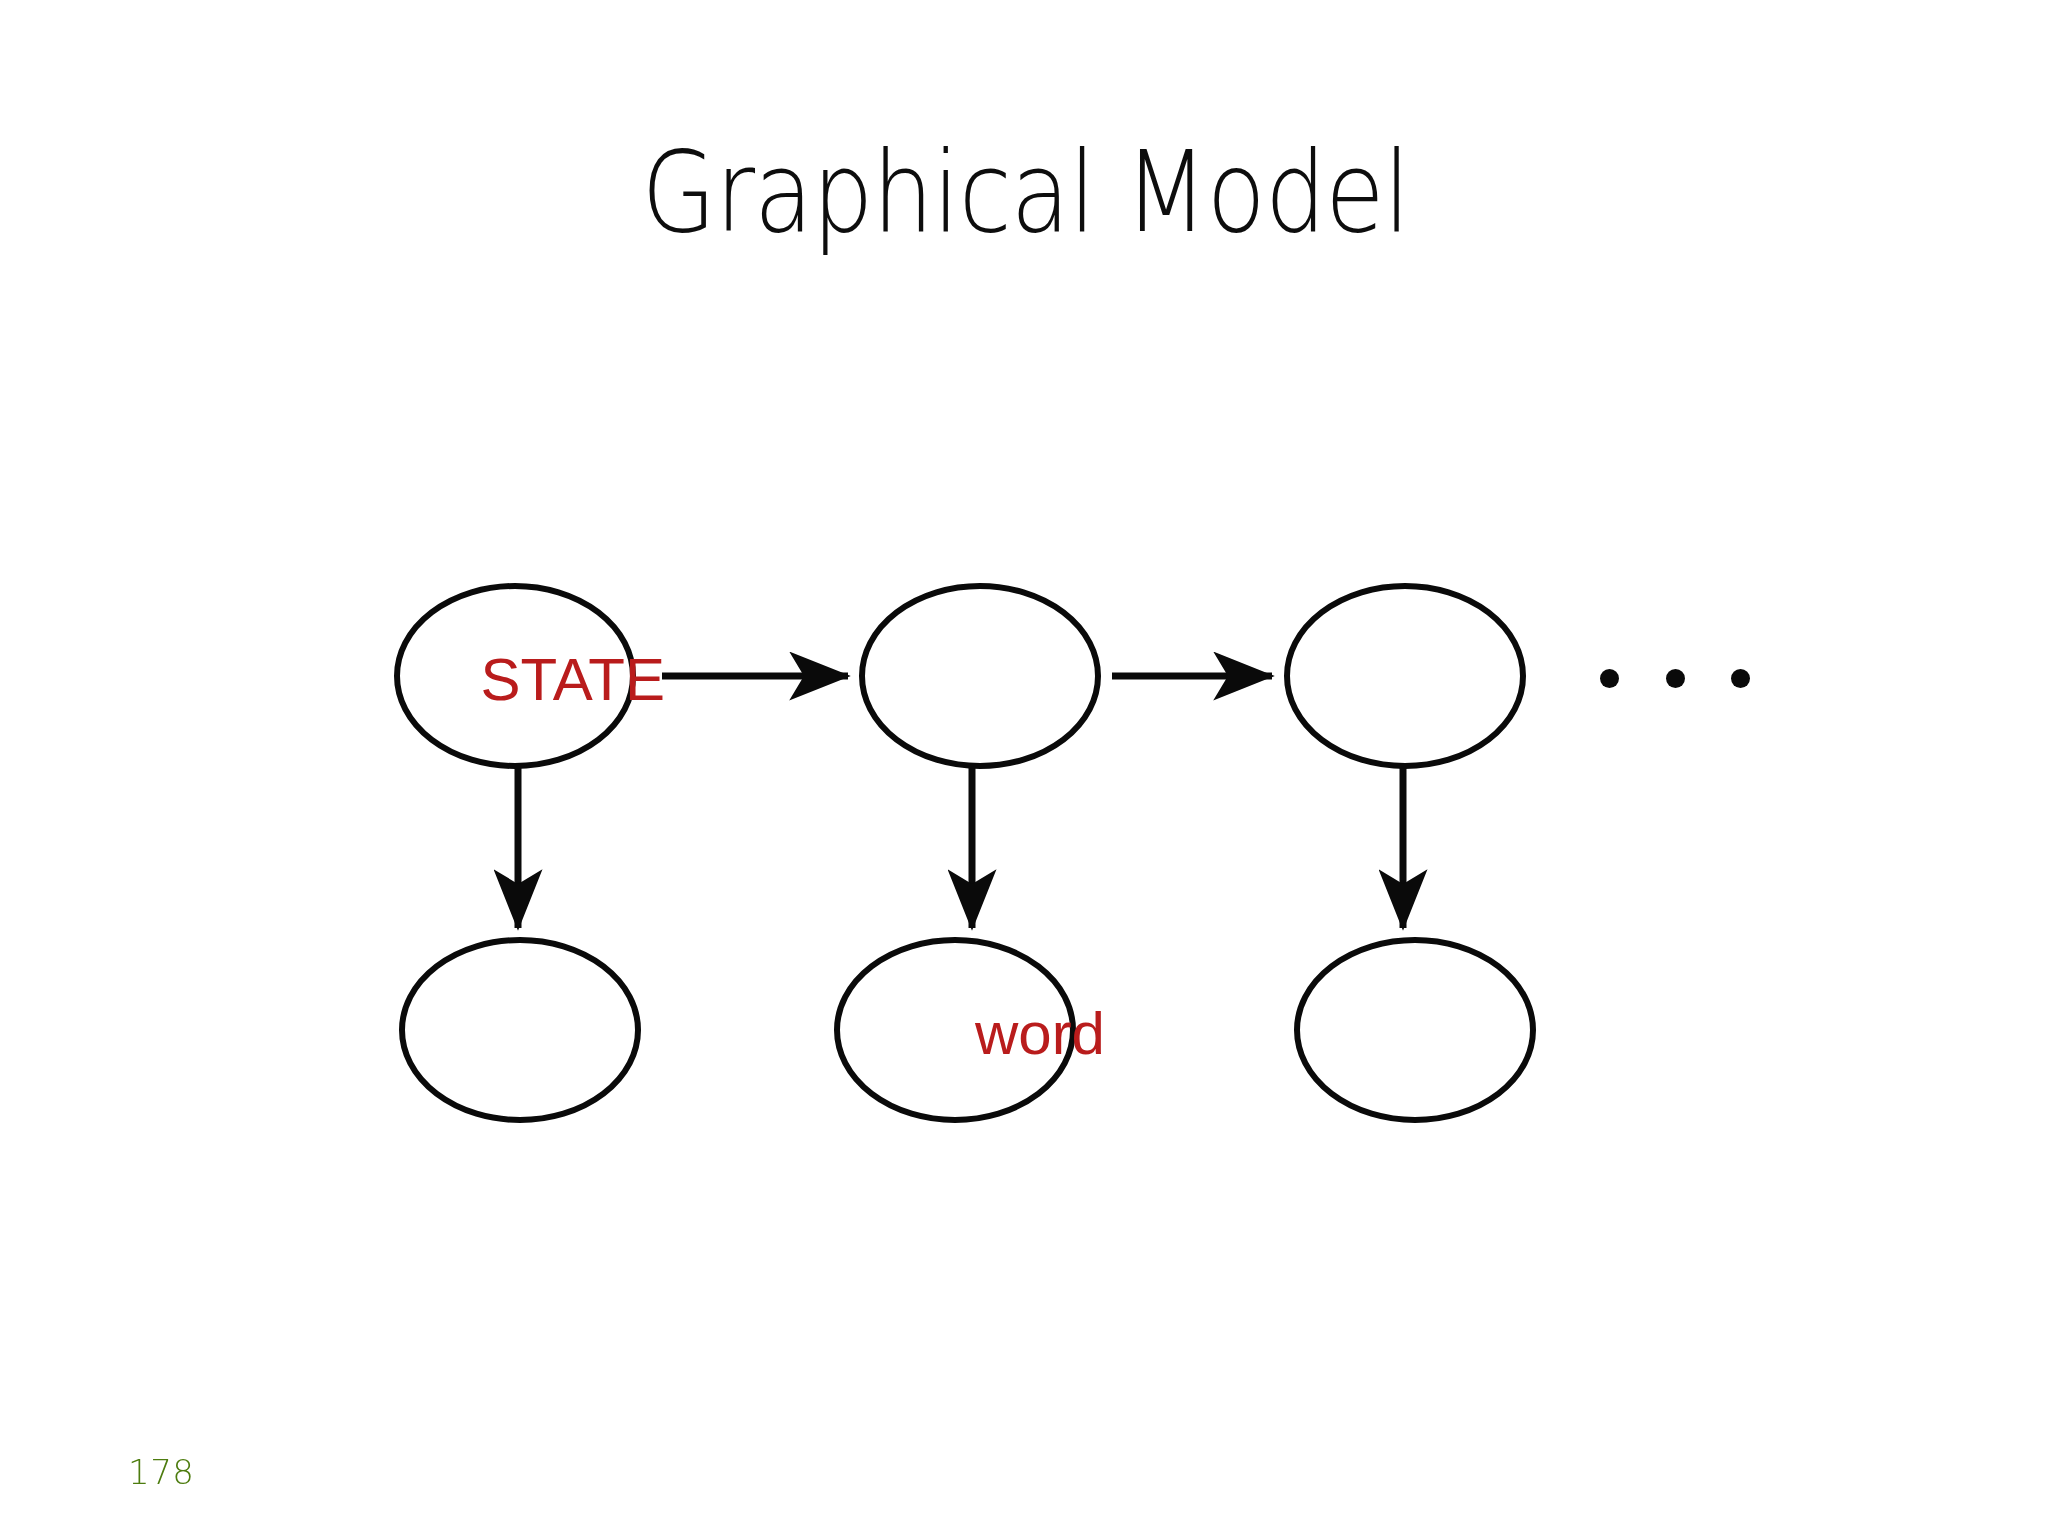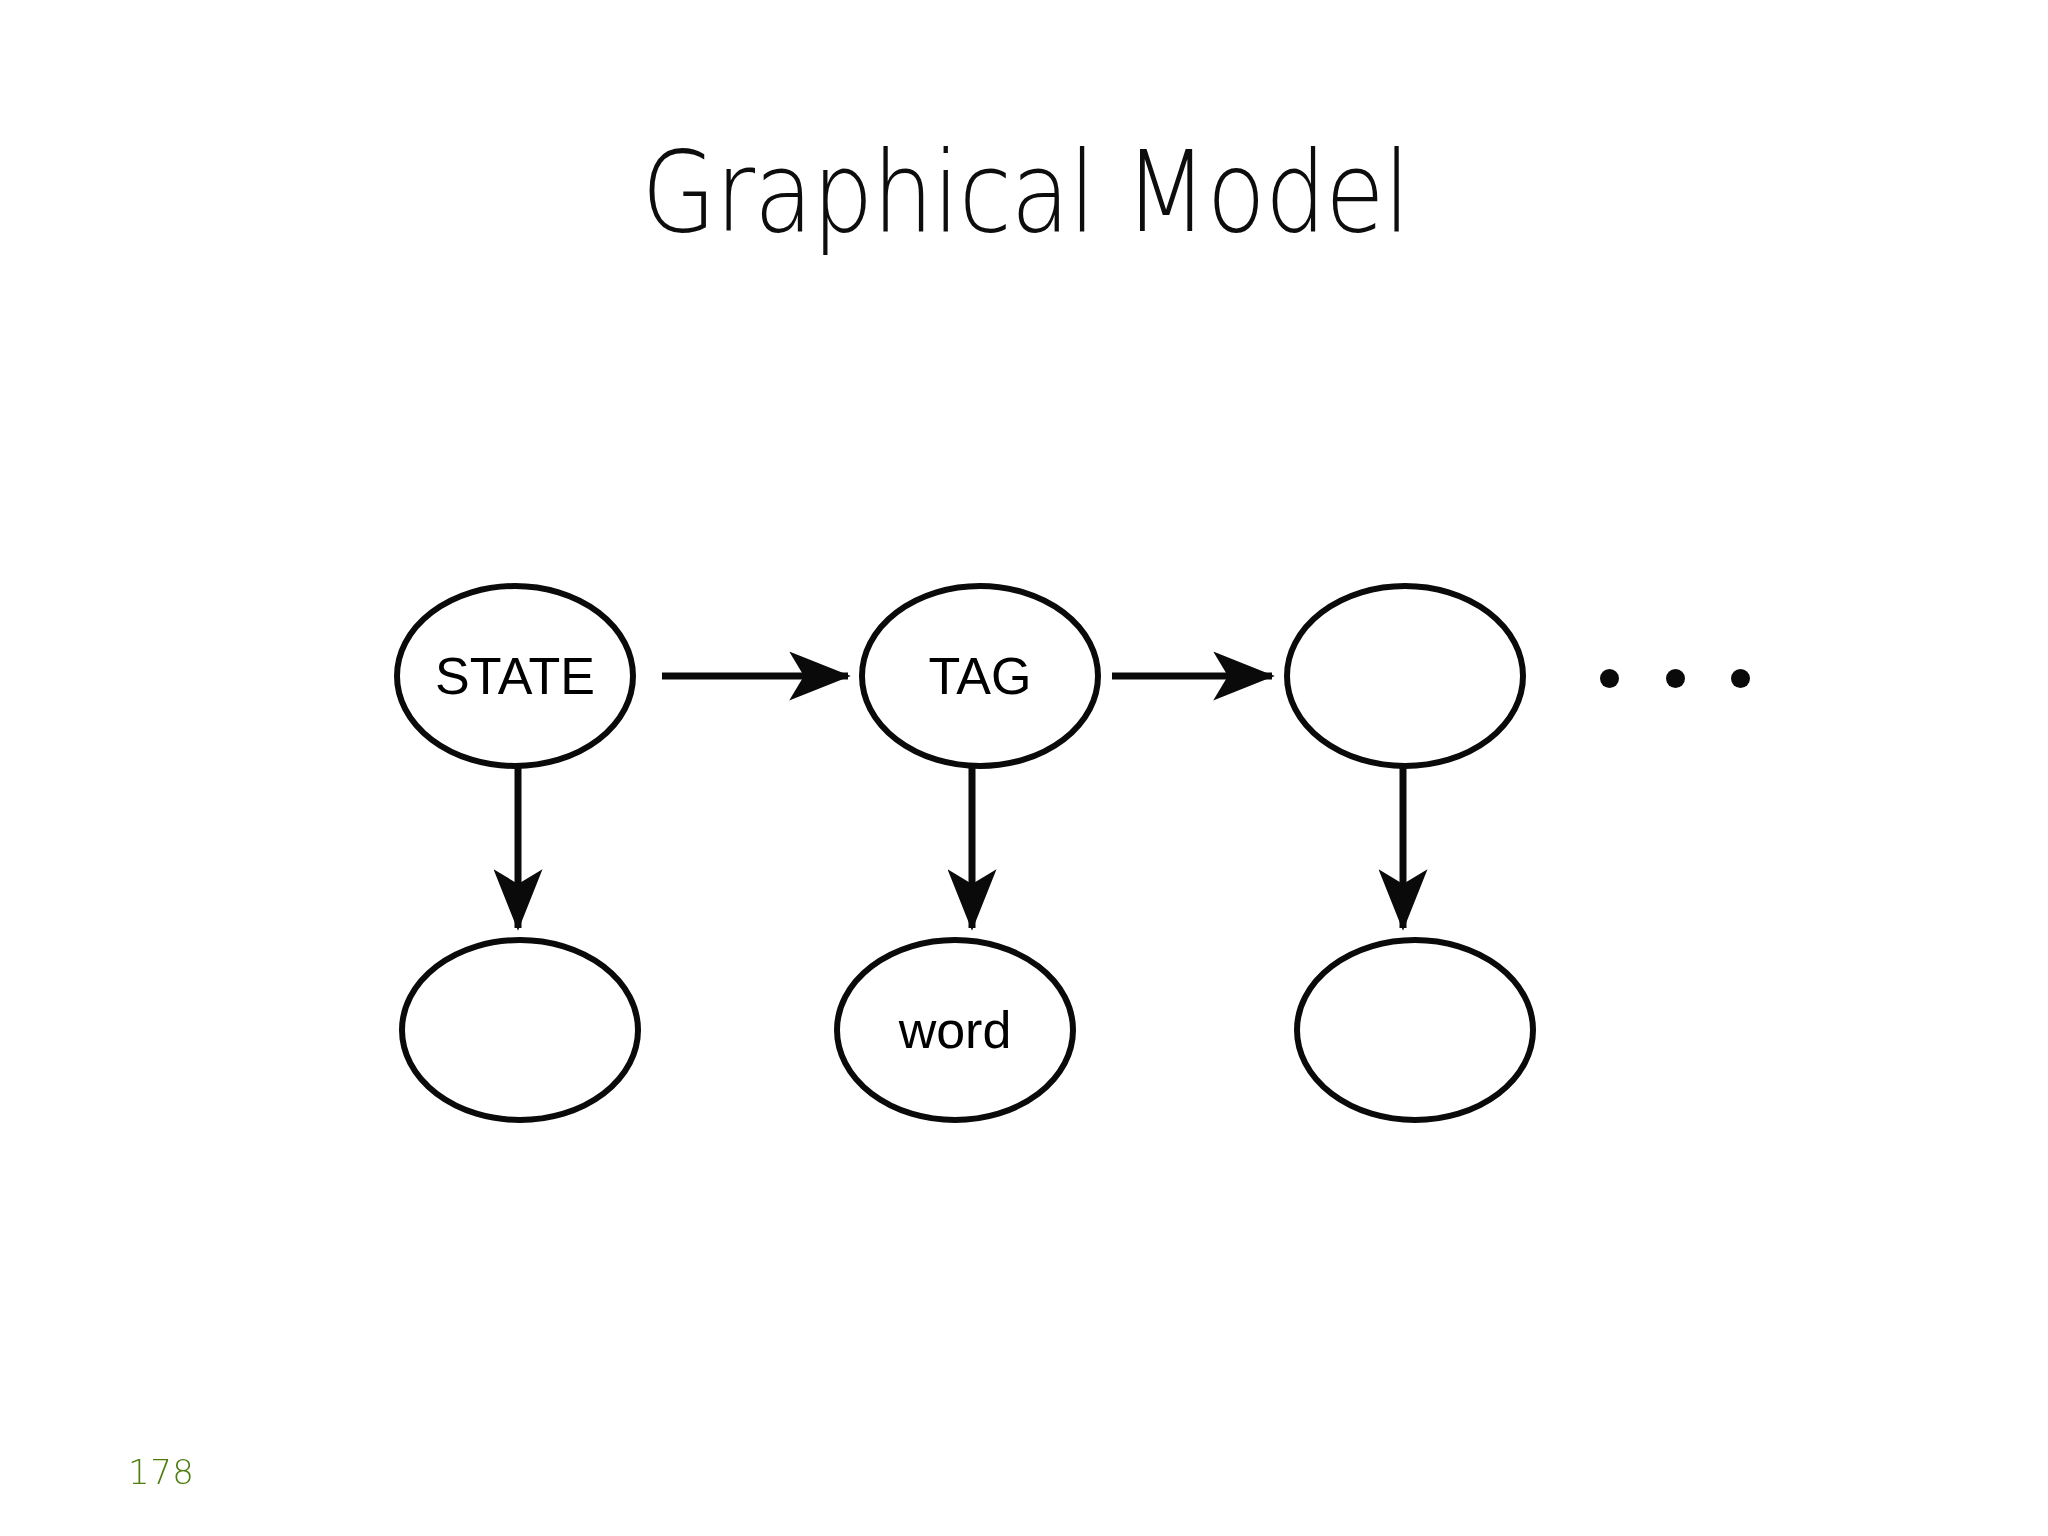--- a/index.html
+++ b/index.html
@@ -38,24 +38,24 @@
   #diagram {
     position: absolute;
     left: 0;
     top: 0;
     width: 2048px;
     height: 1536px;
   }
   .node-label {
     position: absolute;
     font-family: "Liberation Sans", sans-serif;
-    font-size: 52px;
-    color: #000000;
+    font-size: 60px;
+    color: #b91c1c;
     white-space: nowrap;
-    text-align: center;
+    text-align: right;
     line-height: 1;
   }
   #ellipsis-dots {
     position: absolute;
     left: 1600px;
     top: 648px;
     width: 150px;
     height: 60px;
     display: flex;
     align-items: center;
@@ -102,21 +102,20 @@
 
     <line x1="662" y1="676" x2="848" y2="676" stroke="#0a0a0a" stroke-width="7" marker-end="url(#arrowhead)"></line>
     <line x1="1112" y1="676" x2="1272" y2="676" stroke="#0a0a0a" stroke-width="7" marker-end="url(#arrowhead)"></line>
 
     <line x1="518" y1="768" x2="518" y2="928" stroke="#0a0a0a" stroke-width="7" marker-end="url(#arrowhead)"></line>
     <line x1="972" y1="768" x2="972" y2="928" stroke="#0a0a0a" stroke-width="7" marker-end="url(#arrowhead)"></line>
     <line x1="1403" y1="768" x2="1403" y2="928" stroke="#0a0a0a" stroke-width="7" marker-end="url(#arrowhead)"></line>
   </svg>
 
   <div class="node-label" style="left:365px; top:650px; width:300px;">STATE</div>
-  <div class="node-label" style="left:830px; top:650px; width:300px;">TAG</div>
   <div class="node-label" style="left:1255px; top:650px; width:300px;"></div>
 
   <div class="node-label" style="left:805px; top:1004px; width:300px;">word</div>
   <div class="node-label" style="left:1265px; top:1004px; width:300px;"></div>
 
   <div id="ellipsis-dots">
     <span class="dot"></span>
     <span class="dot"></span>
     <span class="dot"></span>
   </div>

